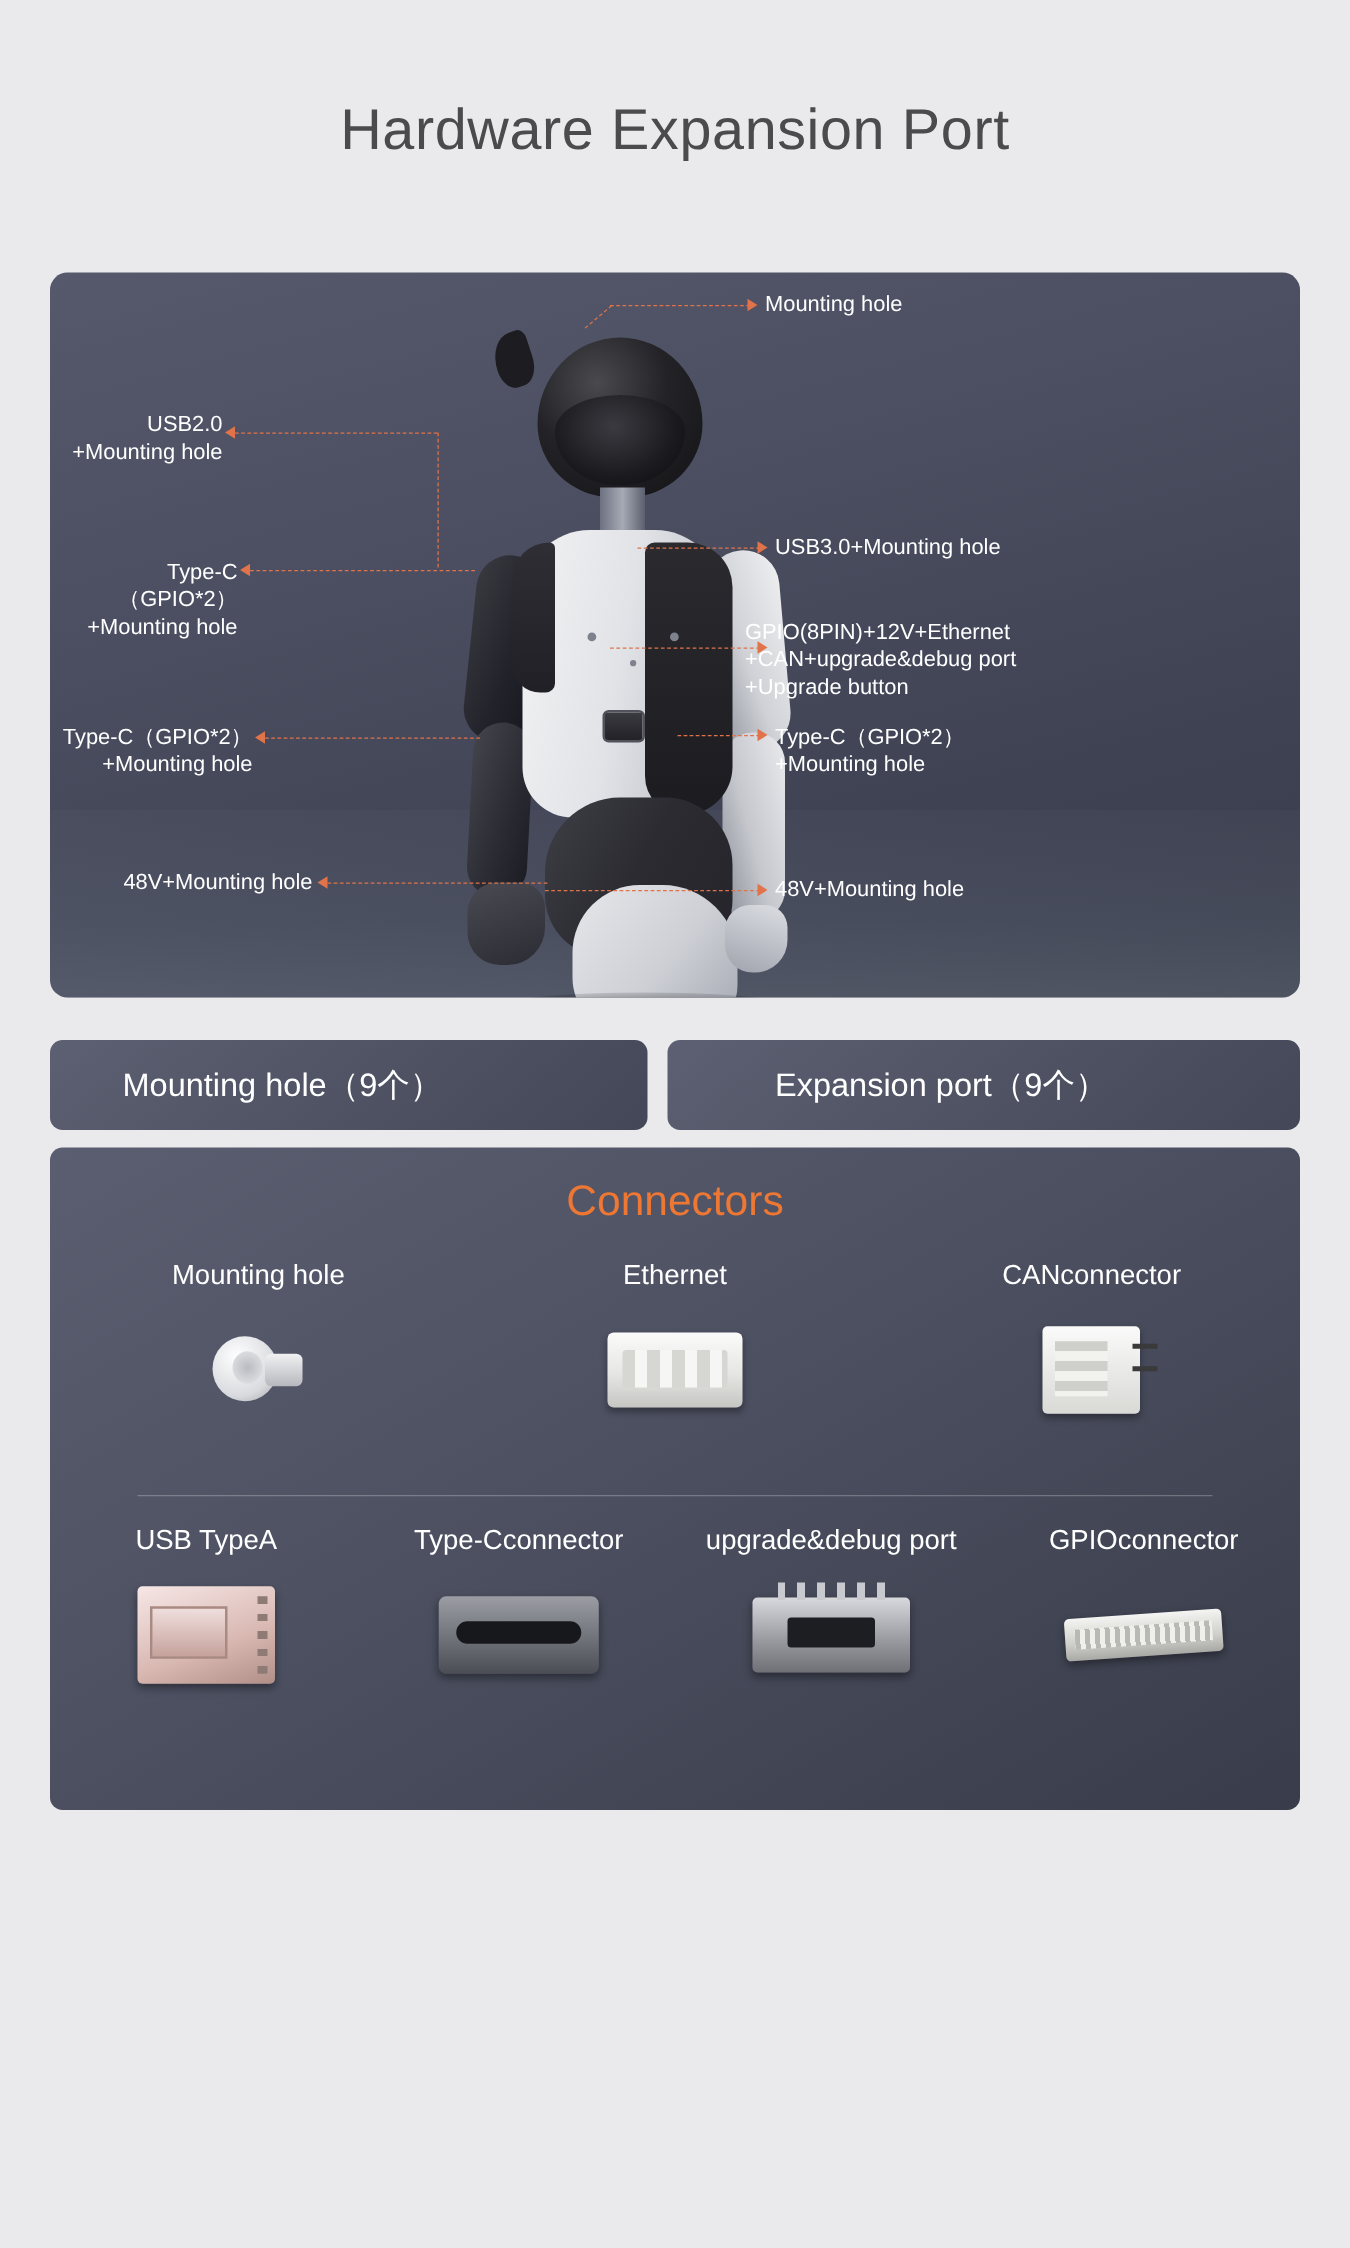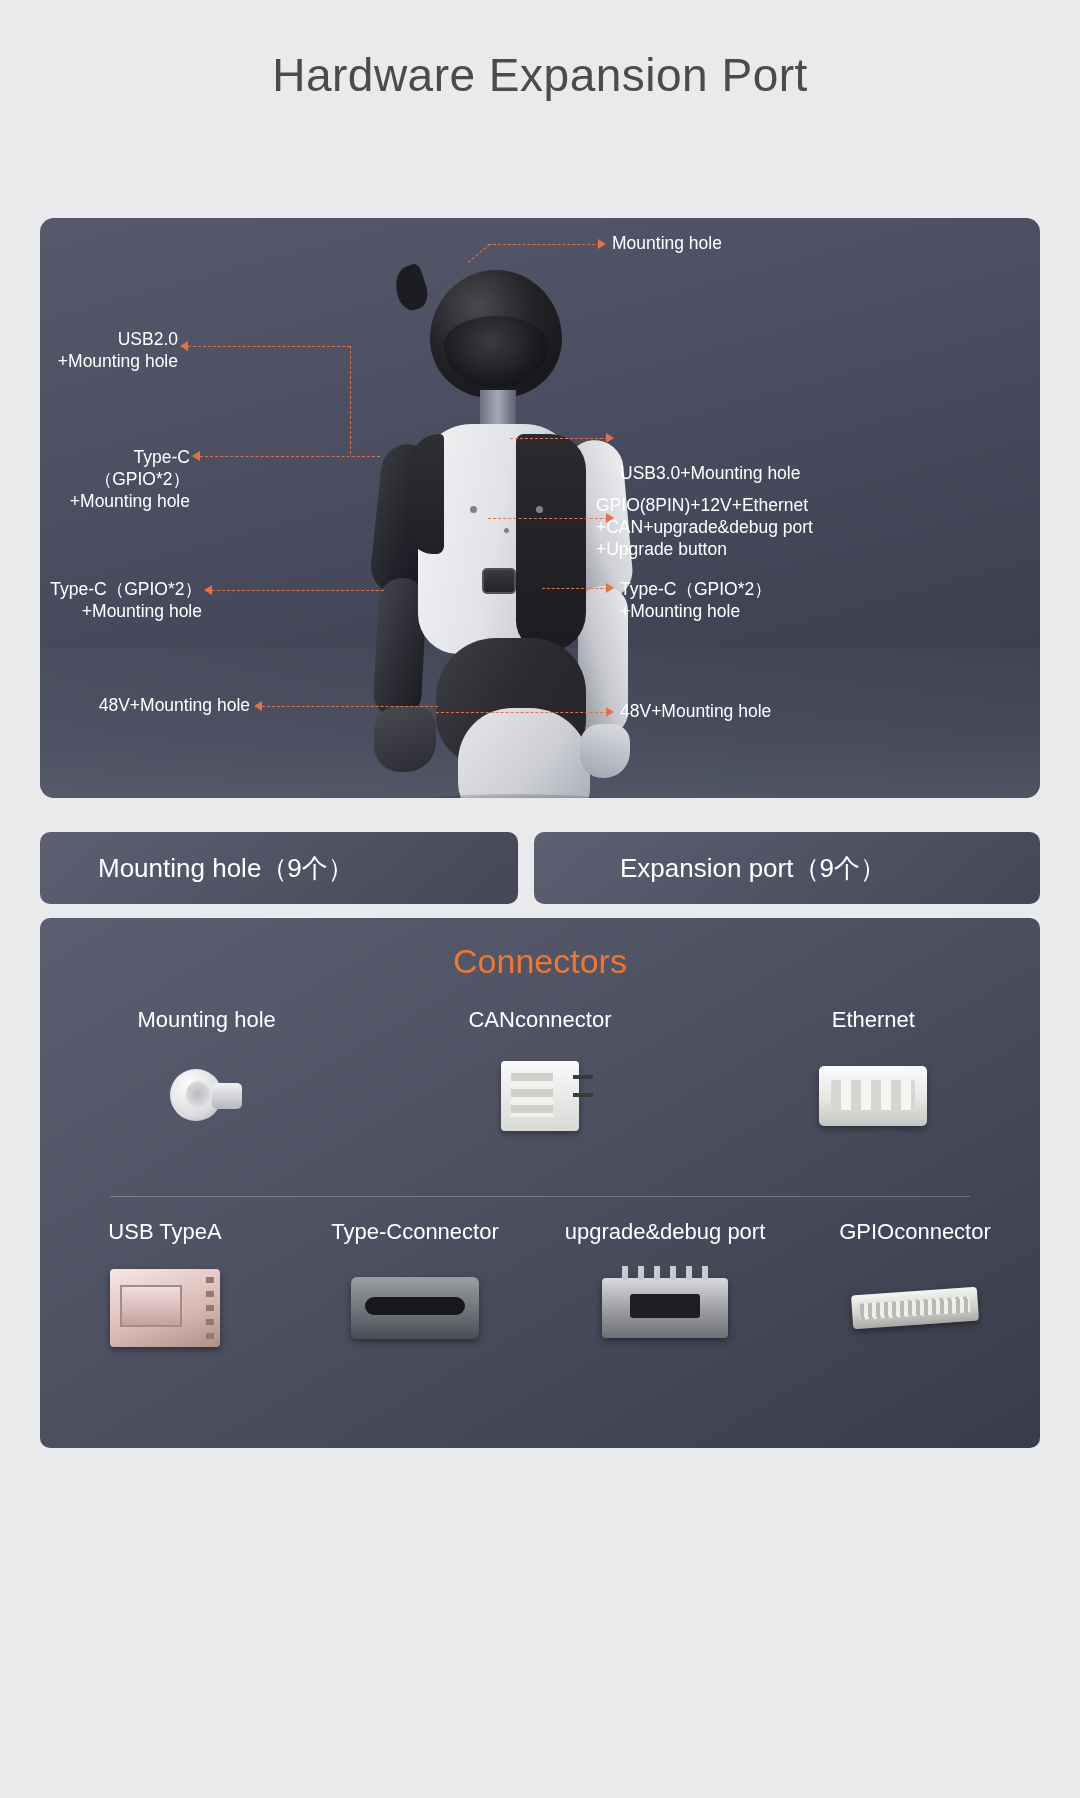--- a/index.html
+++ b/index.html
@@ -11,21 +11,21 @@
     font-family: "Liberation Sans", sans-serif;
     overflow: hidden;
     position: relative;
   }
 
   .page-title {
     text-align: center;
     font-size: 46px;
     color: #4b4b4d;
     font-weight: 400;
-    padding-top: 48px;
+    padding-top: 76px;
     letter-spacing: 0.5px;
   }
 
   
   .hero {
     position: absolute;
     left: 40px;
     top: 218px;
     width: 1000px;
     height: 580px;
@@ -331,21 +331,21 @@
   <div class="callout left" style="left:0px;top:110px;width:138px;">USB2.0
 +Mounting hole</div>
 
   <div class="leader" style="left:160px;top:238px;width:180px;"></div>
   <div class="arrow left-point" style="left:152px;top:233px;"></div>
   <div class="callout left" style="left:0px;top:228px;width:150px;">Type-C（GPIO*2）
 +Mounting hole</div>
 
   <div class="leader" style="left:470px;top:220px;width:98px;"></div>
   <div class="arrow right-point" style="left:566px;top:215px;"></div>
-  <div class="callout right" style="left:580px;top:208px;margin-top:36px;">USB3.0+Mounting hole</div>
+  <div class="callout right" style="left:580px;top:208px;">USB3.0+Mounting hole</div>
 
   <div class="leader" style="left:448px;top:300px;width:120px;"></div>
   <div class="arrow right-point" style="left:566px;top:295px;"></div>
   <div class="callout right" style="left:556px;top:276px;">GPIO(8PIN)+12V+Ethernet
 +CAN+upgrade&amp;debug port
 +Upgrade button</div>
 
   <div class="leader" style="left:502px;top:370px;width:66px;"></div>
   <div class="arrow right-point" style="left:566px;top:365px;"></div>
   <div class="callout right" style="left:580px;top:360px;">Type-C（GPIO*2）
@@ -380,29 +380,29 @@
   <div class="row1 grid-row">
     <div class="cell">
       <div class="label">Mounting hole</div>
       <div class="part">
         <div class="p-mount">
             <span></span>
           </div>
       </div>
     </div>
     <div class="cell">
+      <div class="label">Ethernet</div>
+      <div class="part">
+        <div class="p-eth"></div>
+      </div>
+    </div>
+    <div class="cell">
       <div class="label">CANconnector</div>
       <div class="part">
         <div class="p-can"></div>
-      </div>
-    </div>
-    <div class="cell">
-      <div class="label">Ethernet</div>
-      <div class="part">
-        <div class="p-eth"></div>
       </div>
     </div>
   </div>
 
   <div class="divider"></div>
 
   <div class="row2 grid-row">
     <div class="cell">
       <div class="label">USB TypeA</div>
       <div class="part">

